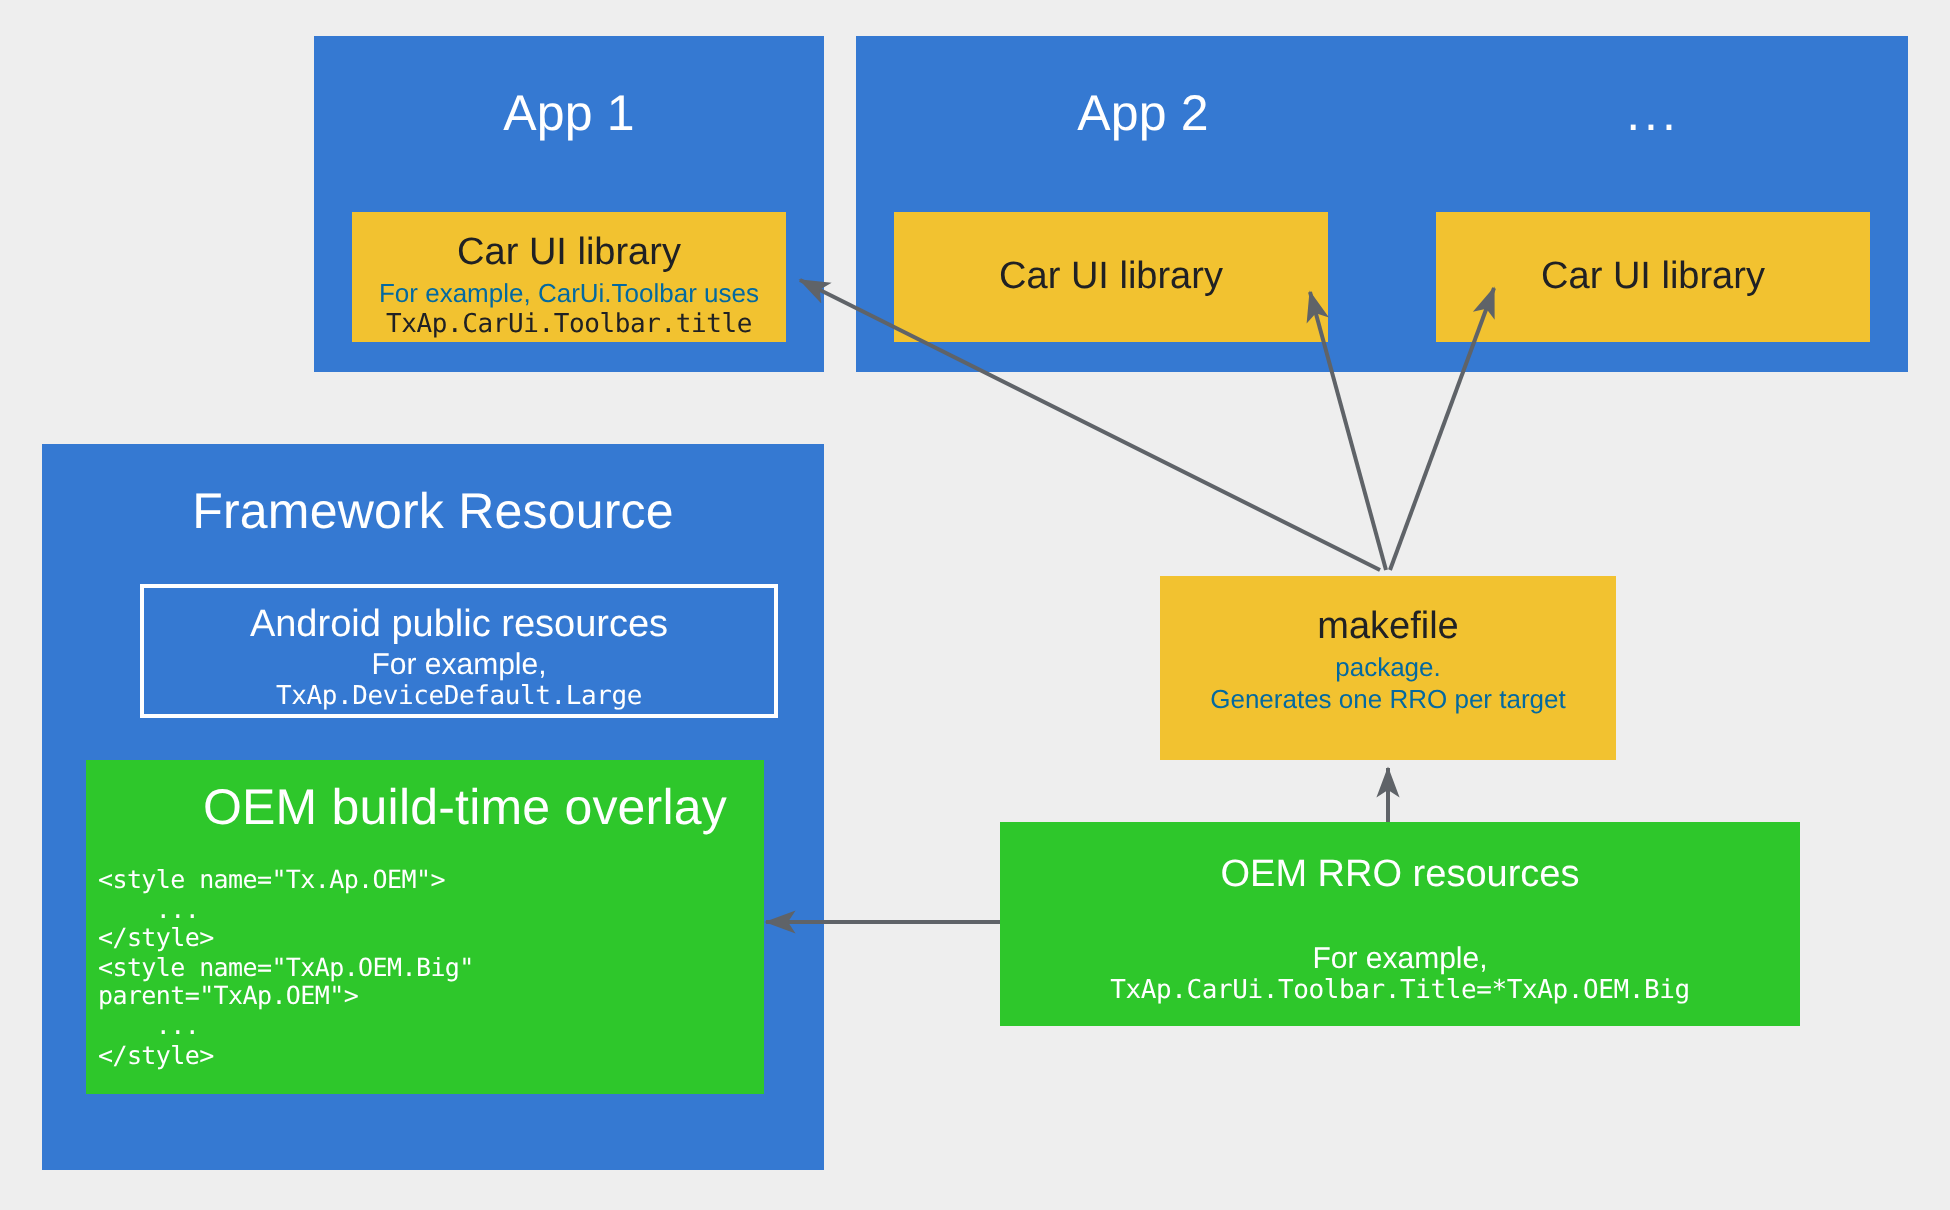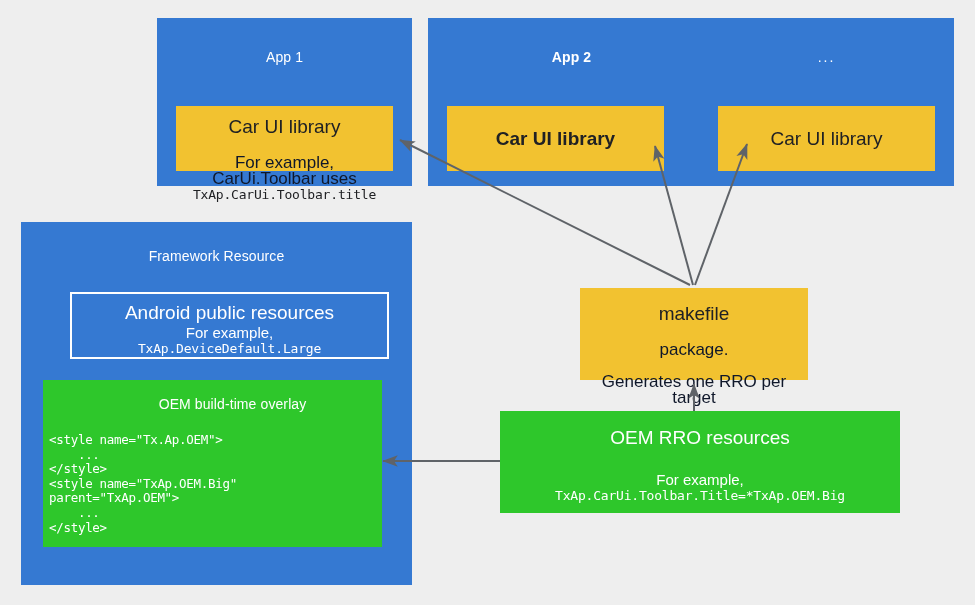--- a/index.html
+++ b/index.html
@@ -26,43 +26,42 @@
   .yellow    { background: #f2c230; }
   .green     { background: #2ec72b; }
   .outlined  { background: #3579d2; border: 2px solid #ffffff; }
 
   .panel-title {
     position: absolute;
     left: 0;
     right: 0;
     text-align: center;
     color: #ffffff;
-    font-size: 14px;
+    font-size: 25px;
     line-height: 24px;
     letter-spacing: .1px;
   }
 
   .card-stack {
     position: absolute;
     left: 0;
     right: 0;
     text-align: center;
     box-sizing: border-box;
     padding: 0 6px;
   }
   .card-title-dark {
     color: #202124;
     font-size: 19px;
     line-height: 25px;
   }
   .card-sub-dark {
-    color: #0f172a;
-    font-size: 17px;
+    color: #0369a1;
+    font-size: 13px;
     line-height: 16px;
-    margin-top: 16px;
   }
   .card-title-light {
     color: #ffffff;
     font-size: 19px;
     line-height: 25px;
   }
   .card-sub-light {
     color: #ffffff;
     font-size: 15px;
     line-height: 16px;
@@ -110,21 +109,21 @@
     <div class="panel-title" style="top:27px;">App 1</div>
     <div class="box yellow" style="left:19px; top:88px; width:217px; height:65px;">
       <div class="card-stack" style="top:8px;">
         <div class="card-title-dark">Car UI library</div>
         <div class="card-sub-dark">For example, CarUi.Toolbar uses</div>
         <div class="mono mono-dark">TxAp.CarUi.Toolbar.title</div>
       </div>
     </div>
   </div>
 
-  <div class="box blue" style="left:428px; top:18px; width:287px; height:168px;font-weight:bold;">
+  <div class="box blue" style="left:428px; top:18px; width:287px; height:168px;">
     <div class="panel-title" style="top:27px;">App 2</div>
     <div class="box yellow" style="left:19px; top:88px; width:217px; height:65px;">
       <div class="card-stack" style="top:20px;">
         <div class="card-title-dark">Car UI library</div>
       </div>
     </div>
   </div>
 
   <div class="box blue" style="left:699px; top:18px; width:255px; height:168px;">
     <div class="panel-title ellipsis-title" style="top:27px;">...</div>

